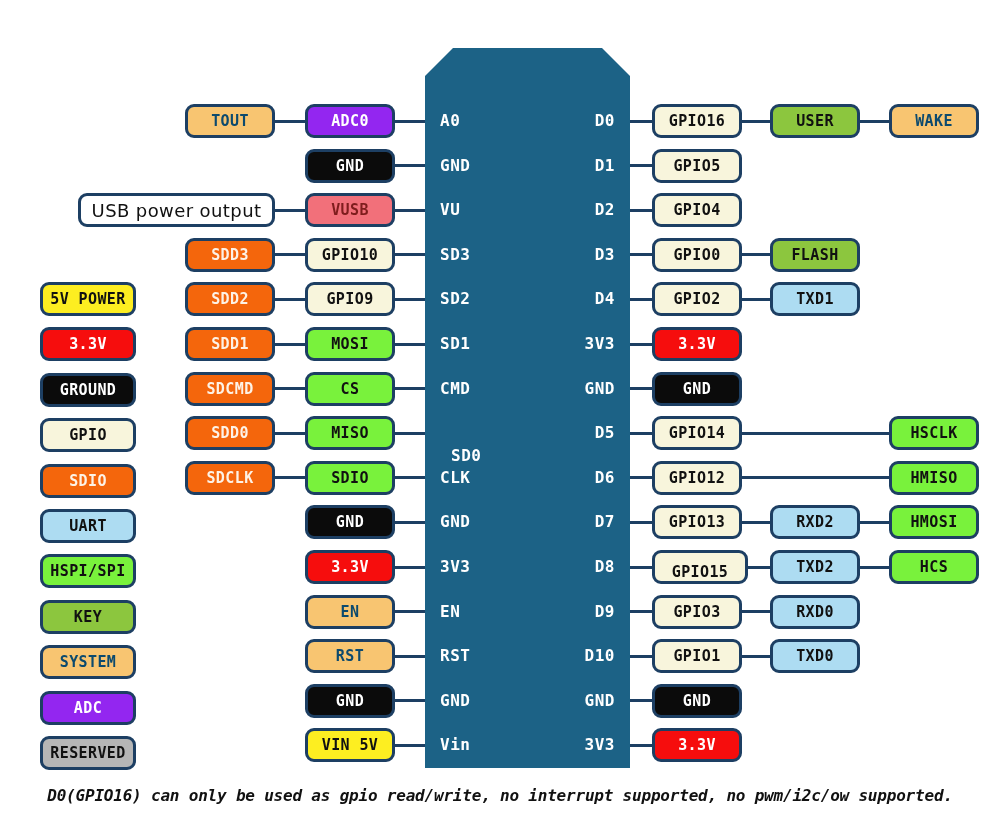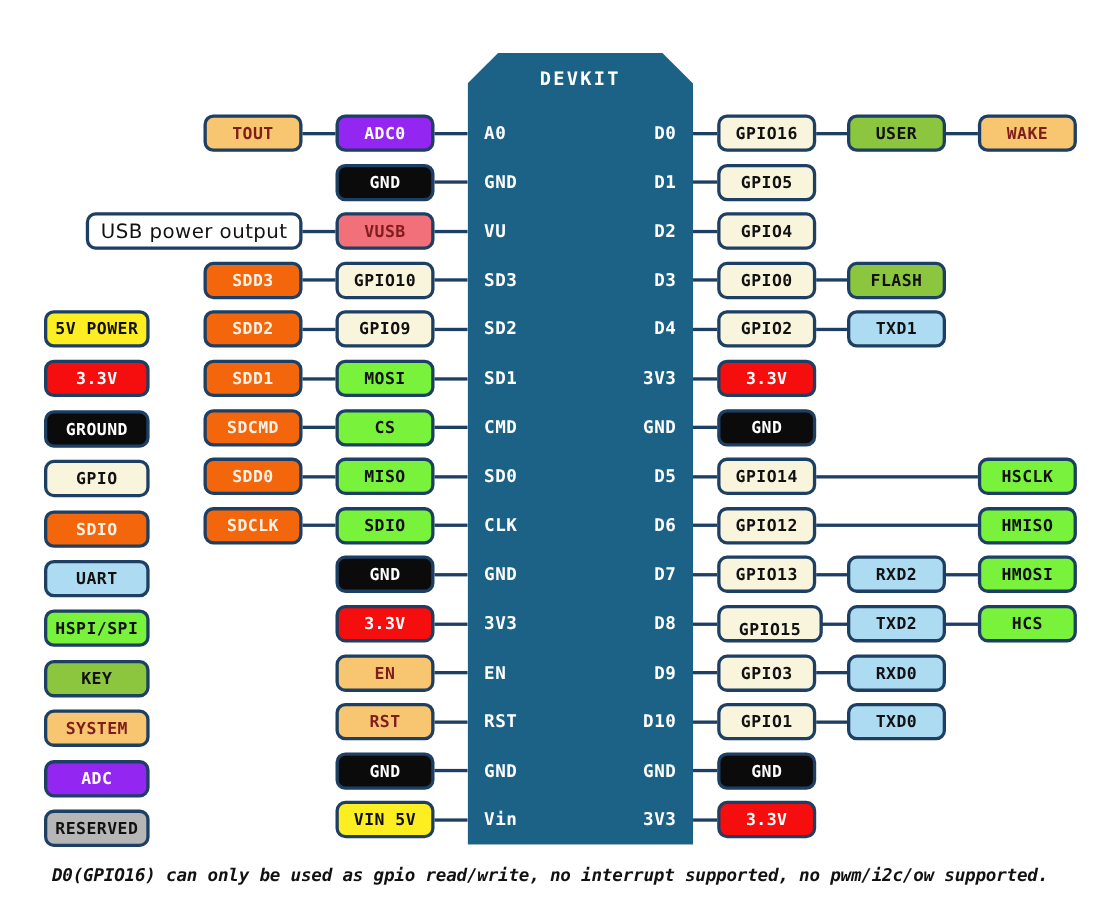--- a/index.html
+++ b/index.html
@@ -33,21 +33,21 @@
 
   
   .c-5v      {background:#fdee21;color:#111;}
   .c-33v     {background:#f60d0d;color:#ffffff;}
   .c-gnd     {background:#0b0b0b;color:#ffffff;}
   .c-gpio    {background:#f8f5dc;color:#111;}
   .c-sdio    {background:#f4660c;color:#fdf2e6;}
   .c-uart    {background:#addcf2;color:#111;}
   .c-hspi    {background:#79f23c;color:#111;}
   .c-key     {background:#8cc63e;color:#111;}
-  .c-system  {background:#f8c571;color:#7f1d1d;}
+  .c-system  {background:#f8c571;color:#0c4a6e;}
   .c-adc     {background:#9326f0;color:#ffffff;}
   .c-reserved{background:#b6b6b6;color:#111;}
   .c-vusb    {background:#f2707a;color:#7f1d1d;}
   .c-plain   {background:#ffffff;color:#111;}
 
   
   #legend .box{left:40px;width:96px;}
 
   
   #board{
@@ -147,30 +147,29 @@
       <div class="wire" style="left: 742px; width: 28px; top: 610.1px;"></div>
       <div class="wire" style="left: 742px; width: 28px; top: 654.7px;"></div>
       <div class="wire" style="left: 860px; width: 29px; top: 119.5px;"></div>
       <div class="wire" style="left: 742px; width: 147px; top: 431.7px;"></div>
       <div class="wire" style="left: 742px; width: 147px; top: 476.3px;"></div>
       <div class="wire" style="left: 860px; width: 29px; top: 520.9px;"></div>
       <div class="wire" style="left: 860px; width: 29px; top: 565.5px;"></div>
     </div>
 
   <div id="board"></div>
-  <div id="board-title">DEVKIT</div>
   <div id="board-pins">
       <div class="pinlabel left" style="top: 104px;">A0</div>
       <div class="pinlabel left" style="top: 148.6px;">GND</div>
       <div class="pinlabel left" style="top: 193.2px;">VU</div>
       <div class="pinlabel left" style="top: 237.8px;">SD3</div>
       <div class="pinlabel left" style="top: 282.4px;">SD2</div>
       <div class="pinlabel left" style="top: 327px;">SD1</div>
       <div class="pinlabel left" style="top: 371.6px;">CMD</div>
-      <div class="pinlabel left" style="top: 416px;">SD0</div>
+      <div class="pinlabel left" style="top: 439px; margin-left: 11px;">SD0</div>
       <div class="pinlabel left" style="top: 460.8px;">CLK</div>
       <div class="pinlabel left" style="top: 505.4px;">GND</div>
       <div class="pinlabel left" style="top: 550px;">3V3</div>
       <div class="pinlabel left" style="top: 594.6px;">EN</div>
       <div class="pinlabel left" style="top: 639.2px;">RST</div>
       <div class="pinlabel left" style="top: 683.8px;">GND</div>
       <div class="pinlabel left" style="top: 728.4px;">Vin</div>
       <div class="pinlabel right" style="top: 104px;">D0</div>
       <div class="pinlabel right" style="top: 148.6px;">D1</div>
       <div class="pinlabel right" style="top: 193.2px;">D2</div>

